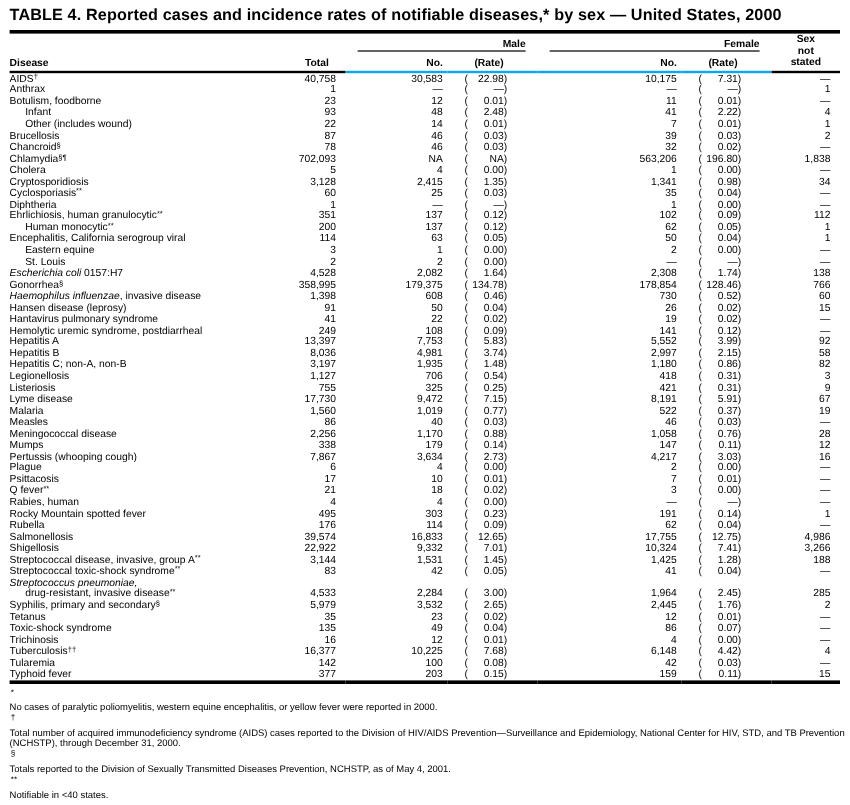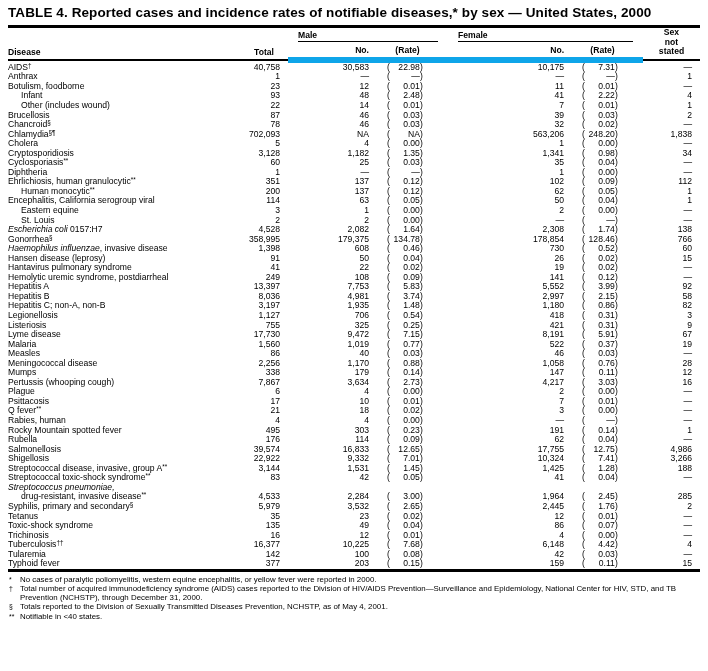--- a/index.html
+++ b/index.html
@@ -26,50 +26,50 @@
   col.c-total   { width: 68px; }
   col.c-mno     { width: 85px; }
   col.c-mrate   { width: 75px; }
   col.c-fno     { width: 120px; }
   col.c-frate   { width: 75px; }
   col.c-sns     { width: 57px; }
 
   thead th { font-weight: bold; font-size: 8.6px; padding: 0; }
   thead .th-disease { text-align: left; vertical-align: bottom; padding-bottom: 2px; }
   thead .th-total   { text-align: right; vertical-align: bottom; padding-bottom: 2px; padding-right: 14px; }
-  thead .th-group   { text-align: left; vertical-align: bottom; padding: 0 10px; }
+  thead .th-group   { text-align: right; vertical-align: bottom; padding: 0 10px; }
   thead .th-group .grp-label {
     display: block; border-bottom: 1.4px solid #000; padding-bottom: 1px;
   }
   thead .th-sub-no   { text-align: right; vertical-align: bottom; padding-bottom: 2px; padding-right: 4px; }
   thead .th-sub-rate { text-align: center; vertical-align: bottom; padding-bottom: 2px; padding-right: 6px; }
   thead .th-sns {
     text-align: center; vertical-align: bottom; white-space: pre-line;
     line-height: 1.12; padding-bottom: 2px;
   }
-  thead tr.sub-row th { border-bottom: 6px solid #0ea5e9; margin-top: 28px; }
+  thead tr.sub-row th { border-bottom: 2px solid #0ea5e9; margin-top: 28px; }
 
   tbody { line-height: 1.0; }
   tbody td {
     padding: 0; height: 9.55px; line-height: 9.55px;
     white-space: nowrap; overflow: hidden; vertical-align: bottom;
   }
   td.c-disease { text-align: left; }
   td.c-disease.ind { padding-left: 13px; }
   td.c-total { text-align: right; padding-right: 8px; }
   td.c-no    { text-align: right; padding-right: 4px; }
   td.c-rate  { text-align: left; padding-left: 14px; }
   td.c-rate .rv { display: inline-block; width: 30px; text-align: right; }
   td.c-sns   { text-align: right; padding-right: 8px; }
   tbody sup { font-size: 6.3px; line-height: 0; vertical-align: 2px; }
   tbody i, thead i { font-style: italic; }
 
   .footnotes { margin-top: 3px; width: 700px; }
   .footnote {
-    display: flex; font-size: 7.9px; line-height: 9.2px; color: #000;
+    display: flex; font-size: 7.9px; line-height: 9.2px; color: #000; flex-direction: column;
   }
   .footnote .marker {
     flex: 0 0 12px; text-align: left; font-size: 6.8px; line-height: 9.2px;
     padding-left: 1px;
   }
   .footnote .ftext { flex: 1 1 auto; }
   .footnote .ftext i { font-style: italic; }
 </style>
 </head>
 <body>
@@ -173,36 +173,36 @@
           <td class="c-no">32</td>
           <td class="c-rate">(<span class="rv">0.02</span>)</td>
           <td class="c-sns">—</td>
         </tr>
         <tr>
           <td class="c-disease">Chlamydia<sup>§¶</sup></td>
           <td class="c-total">702,093</td>
           <td class="c-no">NA</td>
           <td class="c-rate">(<span class="rv">NA</span>)</td>
           <td class="c-no">563,206</td>
-          <td class="c-rate">(<span class="rv">248.20</span>)</td>
+          <td class="c-rate">(<span class="rv">196.80</span>)</td>
           <td class="c-sns">1,838</td>
         </tr>
         <tr>
           <td class="c-disease">Cholera</td>
           <td class="c-total">5</td>
           <td class="c-no">4</td>
           <td class="c-rate">(<span class="rv">0.00</span>)</td>
           <td class="c-no">1</td>
           <td class="c-rate">(<span class="rv">0.00</span>)</td>
           <td class="c-sns">—</td>
         </tr>
         <tr>
           <td class="c-disease">Cryptosporidiosis</td>
           <td class="c-total">3,128</td>
-          <td class="c-no">1,182</td>
+          <td class="c-no">2,415</td>
           <td class="c-rate">(<span class="rv">1.35</span>)</td>
           <td class="c-no">1,341</td>
           <td class="c-rate">(<span class="rv">0.98</span>)</td>
           <td class="c-sns">34</td>
         </tr>
         <tr>
           <td class="c-disease">Cyclosporiasis<sup>**</sup></td>
           <td class="c-total">60</td>
           <td class="c-no">25</td>
           <td class="c-rate">(<span class="rv">0.03</span>)</td>

